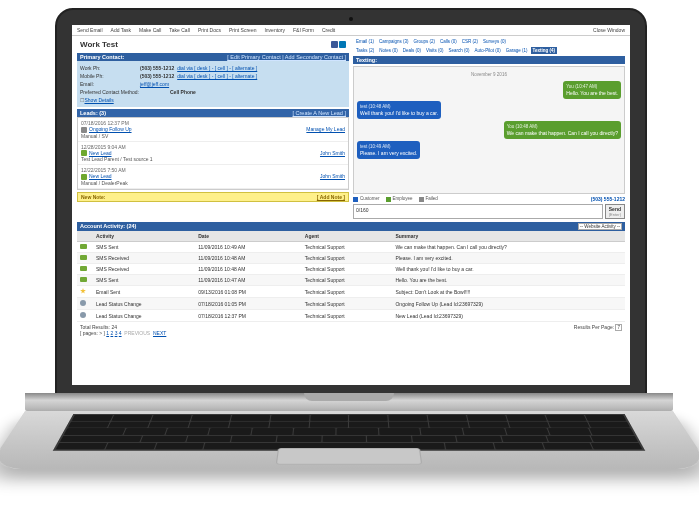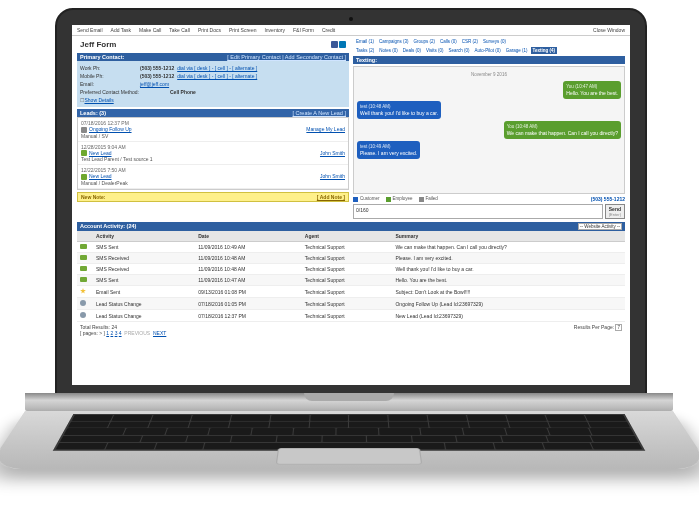--- a/index.html
+++ b/index.html
@@ -211,21 +211,21 @@
         <span>Print Screen</span>
         <span>Inventory</span>
         <span>F&amp;I Form</span>
         <span>Credit</span>
         <span class="close-w">Close Window</span>
       </div>
 
       <div class="main">
         <div class="left-col">
           <div class="contact-name">
-            <span>Jeff Form</span>
+            <span>Work Test</span>
             <span class="social-icons">
               <span class="soc fb"></span>
               <span class="soc li"></span>
             </span>
           </div>
           <div>
             <div class="panel-head blue-head">
               <span>Primary Contact:</span>
               <span class="link" style="color:#cfe4ff;font-weight:normal;">[ Edit Primary Contact | Add Secondary Contact ]</span>
             </div>

